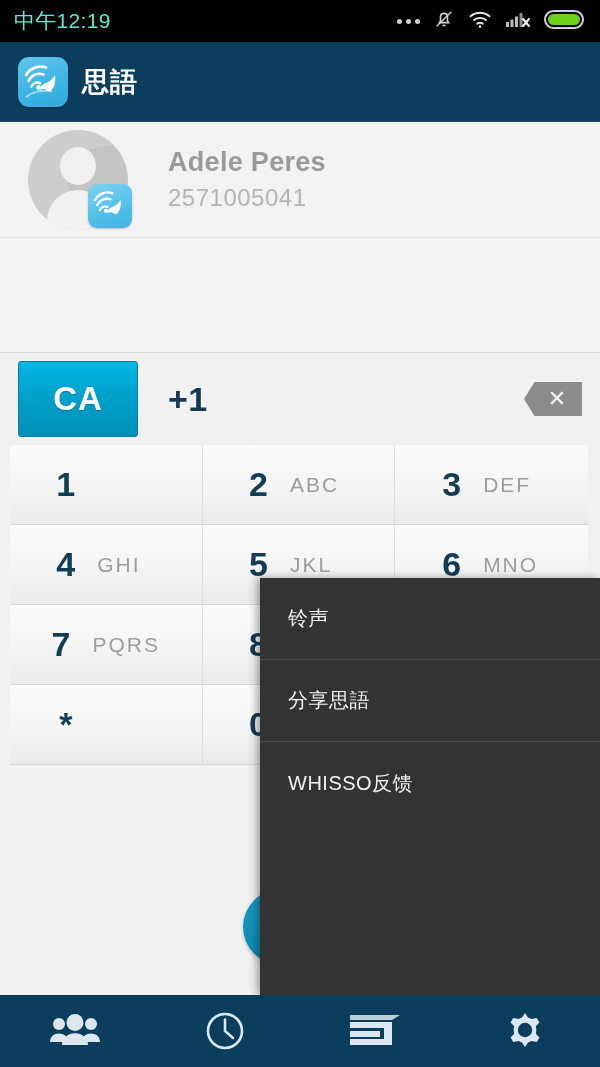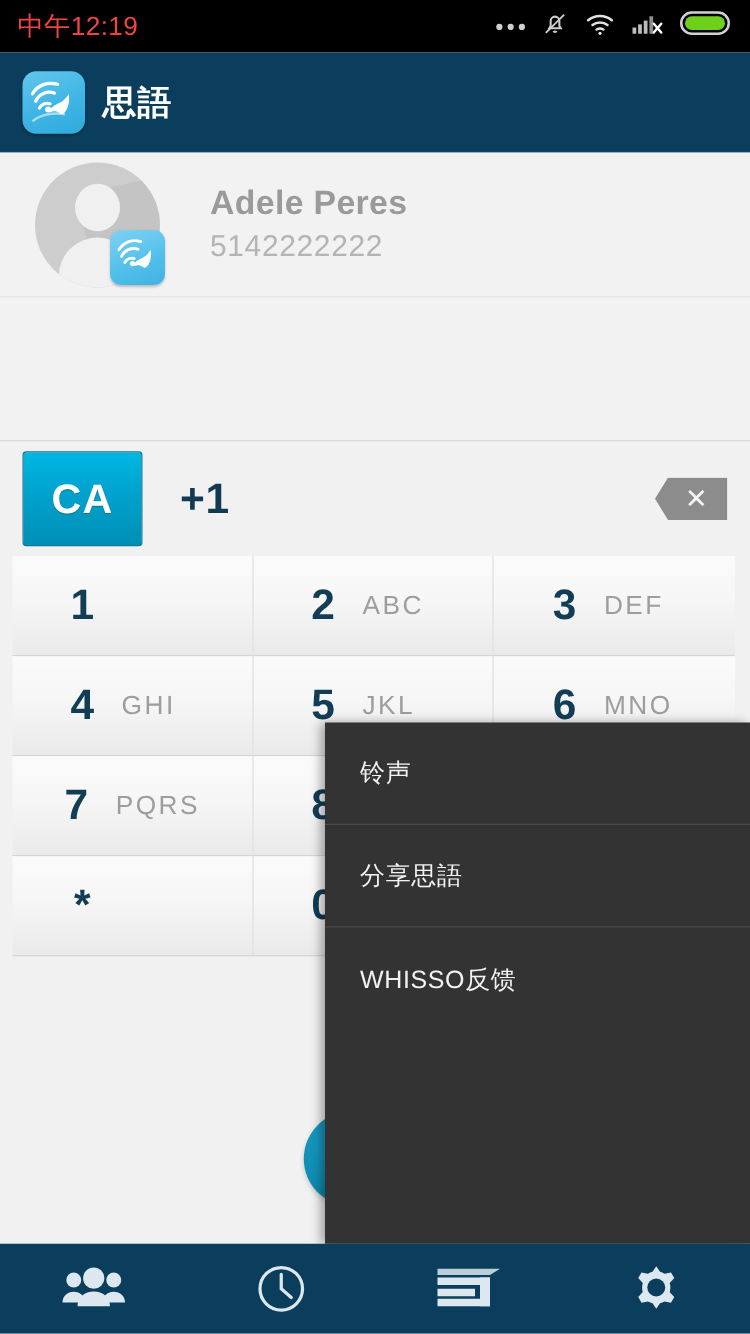--- a/index.html
+++ b/index.html
@@ -17,21 +17,21 @@
 
   
   .statusbar {
     position: absolute; top: 0; left: 0;
     width: 600px; height: 42px;
     background: #000;
     display: flex; align-items: center;
     padding: 0 14px;
   }
   .status-time {
-    color: #ef4444; font-size: 21px; letter-spacing: .3px;
+    color: #5eead4; font-size: 21px; letter-spacing: .3px;
   }
   .status-icons {
     margin-left: auto; display: flex; align-items: center; gap: 13px;
   }
   .dots { display: flex; gap: 4px; }
   .dots i { width: 5px; height: 5px; border-radius: 50%; background: #cfcfcf; display: block; }
 
   
   .appbar {
     position: absolute; top: 42px; left: 0;
@@ -111,21 +111,21 @@
     background: #f1f1f1;
     border-top: 1px solid #d9d9d9;
   }
   .entry-row {
     position: relative;
     height: 92px;
     display: flex; align-items: center;
     padding: 0 18px;
   }
   .cc-button {
-    width: 96px; height: 76px; border-radius: 3px;
+    width: 120px; height: 76px; border-radius: 3px;
     background: linear-gradient(180deg, #00b7e4 0%, #00a2cc 45%, #008fb5 100%);
     border: 1px solid #0b7a99;
     display: flex; align-items: center; justify-content: center;
     color: #fff; font-size: 33px; font-weight: bold; letter-spacing: 1px;
     text-shadow: 0 1px 1px rgba(0,0,0,.25);
     flex: none;
   }
   .entry-value {
     margin-left: 30px;
     font-size: 34px; font-weight: bold; color: #123a52; letter-spacing: .5px;
@@ -287,21 +287,21 @@
               <path d="M10.5 24A12 12 0 0 1 25.5 17.5"></path>
               <path d="M13.5 29.5A7 7 0 0 1 22 26"></path>
             </g>
             <circle cx="20.5" cy="30.5" r="2.4" fill="#ffffff"></circle>
             <path d="M37 18c-2.5 4.5-6 7-10 8.5-3 1.2-5 3.5-5.5 6.5 3.5-1.5 6-1 8 .5 1.5 1.2 3 1 4.2-.5 2.5-3 4.3-7.5 3.3-15z" fill="#ffffff"></path>
           </svg>
         </div>
       </div>
       <div class="contact-text">
         <div class="contact-name">Adele Peres</div>
-        <div class="contact-number">5142222222</div>
+        <div class="contact-number">2571005041</div>
       </div>
     </div>
 
 
   </div>
 
   <div class="dialer">
 
     <div class="entry-row">
       <div class="cc-button">CA</div>

